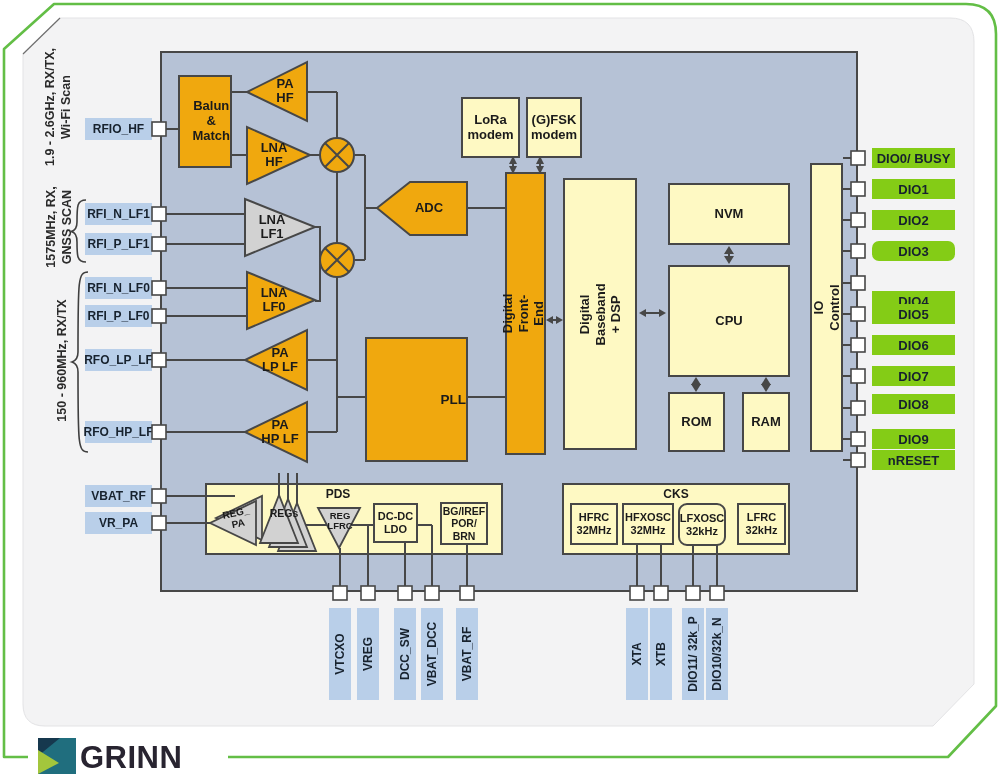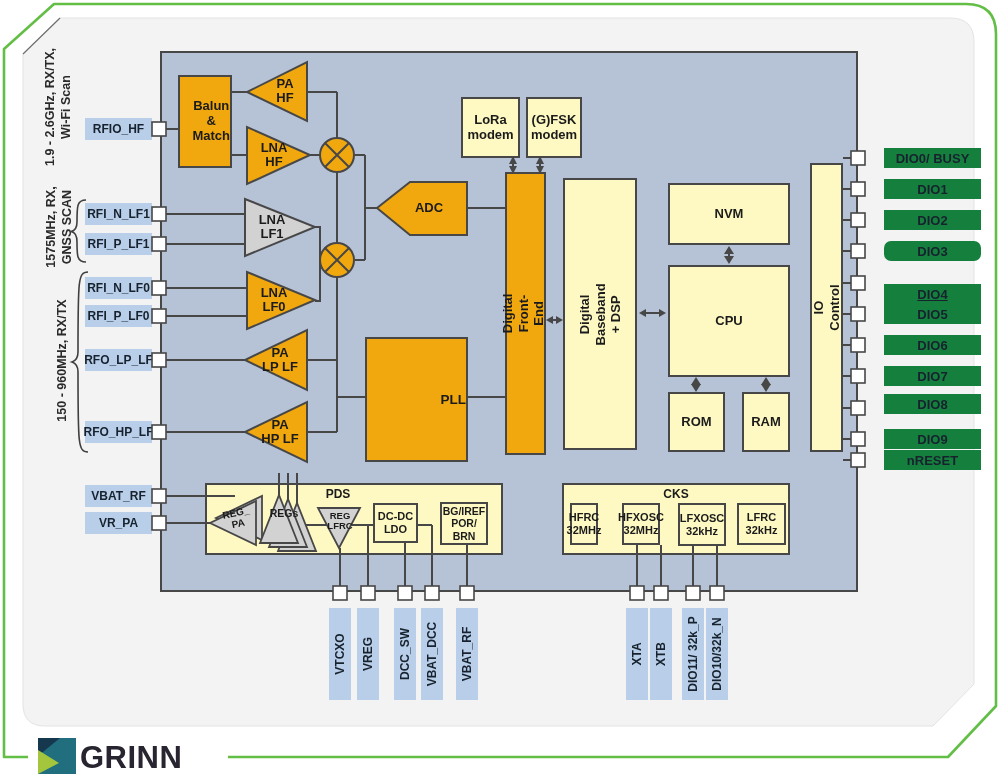--- a/index.html
+++ b/index.html
@@ -7,22 +7,22 @@
          font-family:"Liberation Sans",sans-serif;color:#1b1b1b;}
   svg.layer{position:absolute;left:0;top:0;}
   .blk{position:absolute;box-sizing:border-box;display:flex;align-items:center;justify-content:center;
        text-align:center;white-space:pre-line;font-weight:600;line-height:1.15;color:#1b1b1b;}
   .gray{background:#fef9c3;border:2px solid #474747;}
   .orange{background:#F0A80E;border:2px solid #474747;justify-content:flex-end;}
   .vtext{transform:rotate(-90deg);white-space:pre-line;text-align:center;line-height:1.2;}
   .ptitle{position:absolute;text-align:center;font-weight:600;font-size:12px;color:#1b1b1b;}
   .lpin{position:absolute;left:85px;width:67px;height:22px;background:#B9CFE9;display:flex;align-items:center;
         justify-content:center;font-size:12px;font-weight:600;color:#17222e;}
-  .rpin{position:absolute;left:872px;width:97px;height:20px;background:#15803d;display:flex;align-items:center;
-        justify-content:center;font-size:13px;font-weight:600;color:#17222e;margin-left:12px;}
+  .rpin{position:absolute;left:872px;width:83px;height:20px;background:#84cc16;display:flex;align-items:center;
+        justify-content:center;font-size:13px;font-weight:600;color:#17222e;}
   .bpin{position:absolute;top:608px;width:22px;height:92px;background:#B9CFE9;display:flex;align-items:center;
         justify-content:center;}
   .bpin>span{transform:rotate(-90deg);white-space:nowrap;font-size:12px;font-weight:600;color:#17222e;}
   .cap{position:absolute;display:flex;align-items:center;justify-content:center;text-align:center;
        white-space:pre-line;font-size:12.5px;font-weight:600;color:#2a2a2a;transform:rotate(-90deg);line-height:1.3;}
   .otext{position:absolute;display:flex;align-items:center;justify-content:center;text-align:center;
          white-space:pre-line;font-weight:600;line-height:1.1;font-size:13px;color:#1b1b1b;}
   .brand{position:absolute;left:80px;top:740px;font-size:31px;font-weight:800;letter-spacing:.5px;color:#282430;}
 </style>
 </head>
@@ -63,25 +63,25 @@
   <div class="blk gray" style="left:205px;top:483px;width:298px;height:72px;"></div>
   <div class="ptitle" style="left:298px;top:487px;width:80px;">PDS</div>
   <div class="blk gray" style="left:373px;top:503px;width:45px;height:40px;font-size:11px;"><span>DC-DC
 LDO</span></div>
   <div class="blk gray" style="left:440px;top:502px;width:48px;height:43px;font-size:10.5px;"><span>BG/IREF
 POR/
 BRN</span></div>
 
   <div class="blk gray" style="left:562px;top:483px;width:228px;height:72px;"></div>
   <div class="ptitle" style="left:636px;top:487px;width:80px;">CKS</div>
-  <div class="blk gray" style="left:570px;top:503px;width:28px;height:42px;font-size:11px;"><span>HFRC
+  <div class="blk gray" style="left:570px;top:503px;width:48px;height:42px;font-size:11px;"><span>HFRC
 32MHz</span></div>
-  <div class="blk gray" style="left:622px;top:503px;width:38px;height:42px;font-size:11px;"><span>HFXOSC
+  <div class="blk gray" style="left:622px;top:503px;width:52px;height:42px;font-size:11px;"><span>HFXOSC
 32MHz</span></div>
-  <div class="blk gray" style="left:678px;top:503px;width:48px;height:43px;font-size:11px;"><span>LFXOSC
+  <div class="blk gray" style="left:678px;top:503px;width:48px;height:43px;font-size:11px;border-radius:9px;"><span>LFXOSC
 32kHz</span></div>
   <div class="blk gray" style="left:737px;top:503px;width:49px;height:42px;font-size:11px;"><span>LFRC
 32kHz</span></div>
 
   <div class="cap" style="left:-17px;top:90px;width:150px;height:34px;">1.9 - 2.6GHz, RX/TX,
 Wi-Fi Scan</div>
   <div class="cap" style="left:4px;top:210px;width:110px;height:34px;">1575MHz, RX,
 GNSS SCAN</div>
   <div class="cap" style="left:-23px;top:352px;width:170px;height:17px;">150 - 960MHz, RX/TX</div>
 
@@ -92,21 +92,21 @@
   <div class="lpin" style="top:305px;">RFI_P_LF0</div>
   <div class="lpin" style="top:349px;">RFO_LP_LF</div>
   <div class="lpin" style="top:421px;">RFO_HP_LF</div>
   <div class="lpin" style="top:485px;">VBAT_RF</div>
   <div class="lpin" style="top:512px;">VR_PA</div>
 
   <div class="rpin" style="top:148px;">DIO0/ BUSY</div>
   <div class="rpin" style="top:179px;">DIO1</div>
   <div class="rpin" style="top:210px;">DIO2</div>
   <div class="rpin" style="top:241px;border-radius:7px;">DIO3</div>
-  <div class="rpin" style="top:284px;text-decoration:underline;">DIO4</div>
+  <div class="rpin" style="top:291px;text-decoration:underline;">DIO4</div>
   <div class="rpin" style="top:304px;">DIO5</div>
   <div class="rpin" style="top:335px;">DIO6</div>
   <div class="rpin" style="top:366px;">DIO7</div>
   <div class="rpin" style="top:394px;">DIO8</div>
   <div class="rpin" style="top:429px;">DIO9</div>
   <div class="rpin" style="top:450px;">nRESET</div>
 
   <div class="bpin" style="left:329px;">
       <span>VTCXO</span>
     </div>

